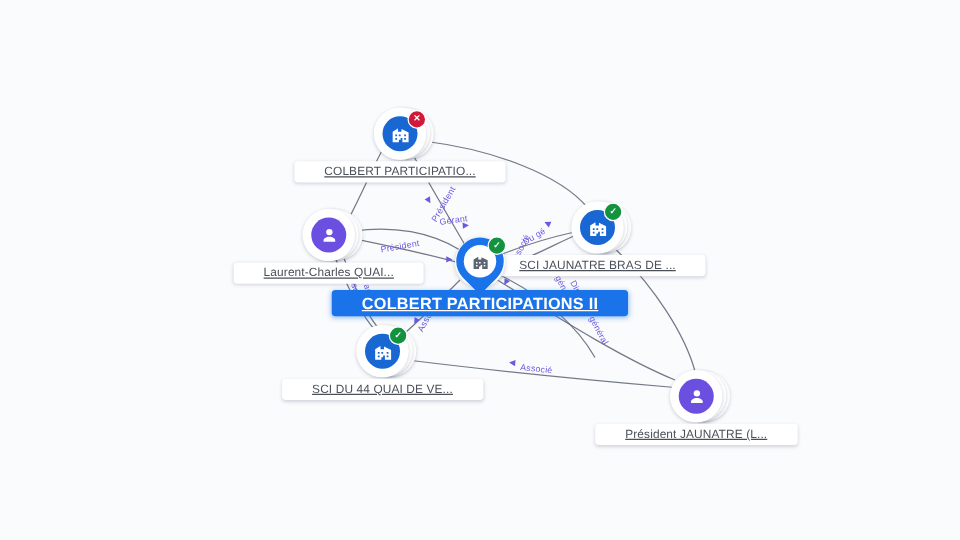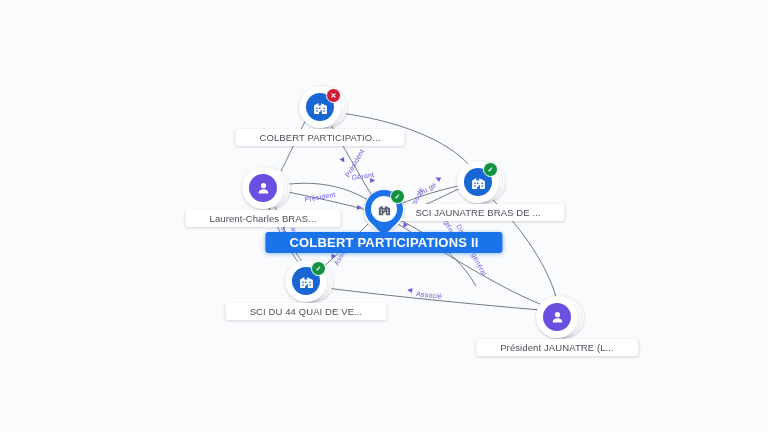--- a/index.html
+++ b/index.html
@@ -140,20 +140,21 @@
     position: absolute;
     transform: translateX(-50%);
     white-space: nowrap;
     font-size: 9.5px;
     color: #4a4f58;
     background: #ffffff;
     border-radius: 3px;
     padding: 3px 24px;
     box-shadow: 0 1px 3px rgba(30,40,70,.18);
     letter-spacing: .1px;
+    text-decoration: underline;
   }
   .node-label.selected {
     background: #1a73e8;
     color: #ffffff;
     font-weight: bold;
     font-size: 13px;
     letter-spacing: .2px;
     box-shadow: 0 1px 4px rgba(26,115,232,.45);
   }
 </style>
@@ -242,21 +243,21 @@
       <div class="stack-card c3"></div>
       <div class="stack-card c2"></div>
       <div class="stack-card c1"></div>
       <div class="node-disc person">
         <svg width="17" height="17" viewBox="0 0 24 24" aria-hidden="true">
           <circle cx="12" cy="8" r="3.6" fill="#ffffff"></circle>
           <path fill="#ffffff" d="M12 13.2c-4 0-6.6 2.1-6.6 4.2V19h13.2v-1.6c0-2.1-2.6-4.2-6.6-4.2z"></path>
         </svg>
       </div>
     </div>
-    <div class="node-label" style="left:0px; top:22px;">Laurent-Charles BRAS...</div>
+    <div class="node-label" style="left:0px; top:22px;">Laurent-Charles QUAI...</div>
   </div>
 
   <div class="node" style="left:478px; top:182px;">
     <div class="node-stack">
       <div class="stack-card c3"></div>
       <div class="stack-card c2"></div>
       <div class="stack-card c1"></div>
       <div class="node-disc company">
         <svg width="17" height="17" viewBox="0 0 24 24" aria-hidden="true">
           <path fill="#ffffff" d="M3 21V9l6-3.5V9h4V6l8 4v11h-7v-5h-4v5H3zm3-3h2v-2H6v2zm0-4h2v-2H6v2zm4 4h2v-2h-2v2zm0-4h2v-2h-2v2zm6 4h2v-2h-2v2zm0-4h2v-2h-2v2z"></path>

